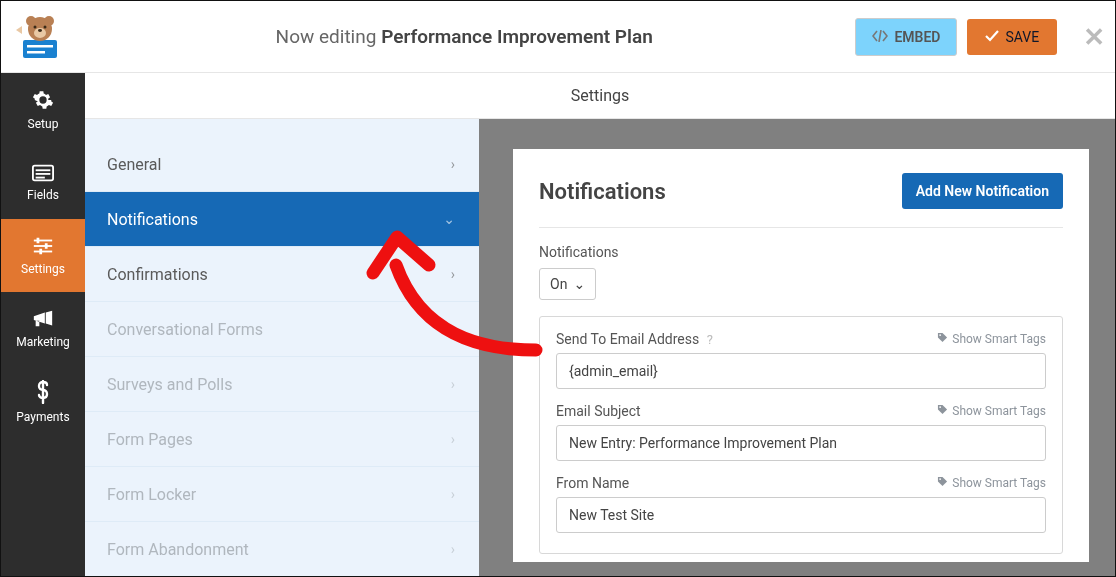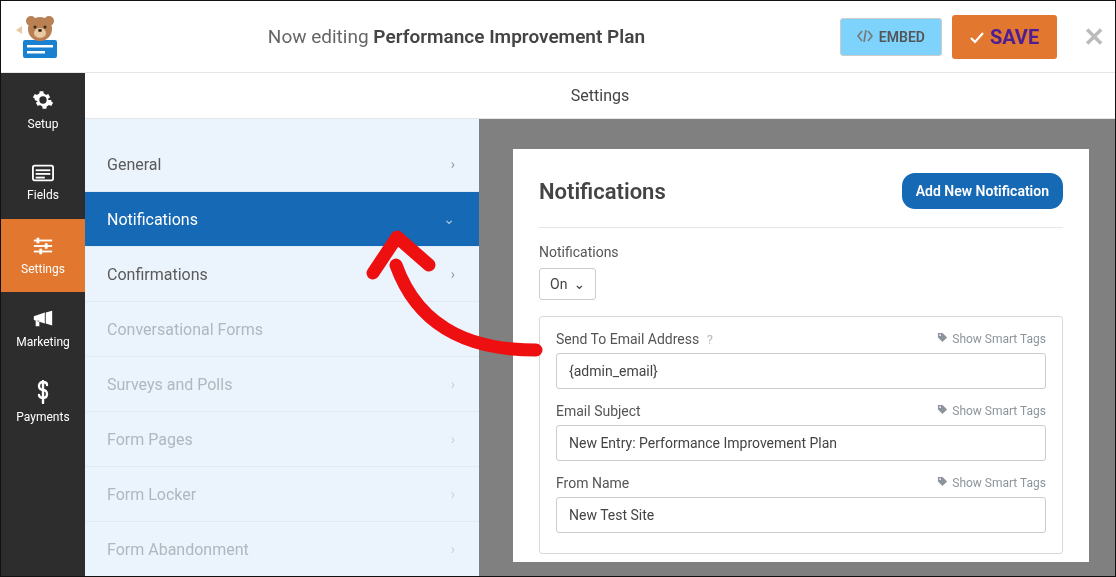--- a/index.html
+++ b/index.html
@@ -3,21 +3,21 @@
 <meta charset="utf-8">
 <style>
 * { box-sizing: border-box; margin: 0; padding: 0; font-family: -apple-system, BlinkMacSystemFont, "Segoe UI", Roboto, sans-serif; }
 body { width: 1116px; height: 577px; overflow: hidden; background: #fff; border: 1px solid #111; position: relative; }
 .top-bar { height: 72px; display: flex; align-items: center; padding: 0 10px 0 12px; border-bottom: 1px solid #e6e6e6; background: #fff; }
 .logo { width: 50px; height: 50px; position: relative; margin-right: 10px; }
 .editing-label { flex: 1; text-align: center; font-size: 19px; color: #666; }
 .editing-label strong { color: #444; font-weight: 600; }
 .top-actions { display: flex; gap: 10px; align-items: center; }
 .btn-embed { border: 1px solid #ccc; background: #7dd3fc; color: #555; padding: 10px 16px; font-size: 14px; font-weight: 600; display: flex; align-items: center; gap: 6px; border-radius: 3px; cursor: pointer; }
-.btn-save { background: #e27730; color: #4c1d95; border: none; padding: 10px 18px; font-size: 20px; font-weight: 700; display: flex; align-items: center; gap: 6px; border-radius: 3px; cursor: pointer; }
+.btn-save { background: #e27730; color: #0f172a; border: none; padding: 10px 18px; font-size: 14px; font-weight: 400; display: flex; align-items: center; gap: 6px; border-radius: 3px; cursor: pointer; }
 .close-x { color: #bbb; font-size: 26px; font-weight: 700; cursor: pointer; margin-left: 16px; }
 
 .main-row { display: flex; height: calc(100% - 72px); }
 .vnav { width: 84px; background: #2d2d2d; display: flex; flex-direction: column; }
 .vnav-item { height: 73px; display: flex; flex-direction: column; align-items: center; justify-content: center; gap: 6px; color: #fff; font-size: 12px; cursor: pointer; }
 .vnav-item.active { background: #e27730; }
 .vnav-item svg { fill: #fff; }
 
 .settings-col { flex: 1; display: flex; flex-direction: column; background:#3f3f3f; }
 .settings-head { height: 46px; display: flex; align-items: center; justify-content: center; color: #444; font-size: 16px; border-bottom: 1px solid #e6e6e6; background:#fff; }
@@ -26,21 +26,21 @@
 .menu-col { width: 394px; background: #ebf3fc; overflow-y: auto; padding-top: 18px; }
 .menu-item { height: 55px; display: flex; align-items: center; justify-content: space-between; padding: 0 24px 0 22px; color: #5a5a5a; font-size: 16px; cursor: pointer; border-bottom: 1px solid #deebf7; }
 .menu-item.active { background: #1669b5; color: #fff; }
 .menu-item.muted { color: #b0b7be; }
 .menu-item .chev { color: inherit; opacity: .6; font-size: 14px; }
 
 .content-col { flex: 1; background: #808080; overflow-y: auto; padding: 30px 26px 0 34px; }
 .card { background: #fff; padding: 24px 26px 8px 26px; }
 .card-head { display: flex; align-items: center; justify-content: space-between; border-bottom: 1px solid #e6e6e6; padding-bottom: 18px; margin-bottom: 16px; }
 .card-head h2 { font-size: 22px; color: #444; font-weight: 600; }
-.btn-add { background: #1669b5; color: #fff; border: none; border-radius: 13px; padding: 10px 14px; font-size: 14px; font-weight: 600; cursor: pointer; }
+.btn-add { background: #1669b5; color: #fff; border: none; border-radius: 3px; padding: 10px 14px; font-size: 14px; font-weight: 600; cursor: pointer; }
 .sub-label { font-size: 14px; color: #555; margin-bottom: 8px; }
 .select-ish { display: inline-flex; align-items: center; gap: 6px; border: 1px solid #ccc; border-radius: 3px; padding: 7px 10px; font-size: 14px; color: #444; cursor: pointer; margin-bottom: 16px; }
 
 .notif-box { border: 1px solid #d8d8d8; border-radius: 3px; }
 .notif-head { background: #efefef; height: 44px; display: flex; align-items: center; padding: 0 14px; border-bottom: 1px solid #d8d8d8; color: #444; font-size: 15px; }
 .notif-head .spacer { flex: 1; }
 .notif-head .ic { margin-left: 14px; color: #555; cursor: pointer; }
 .notif-head .ic.danger { color: #d63638; }
 .notif-body { padding: 14px 16px 6px 16px; }
 .field-row { margin-bottom: 14px; }

